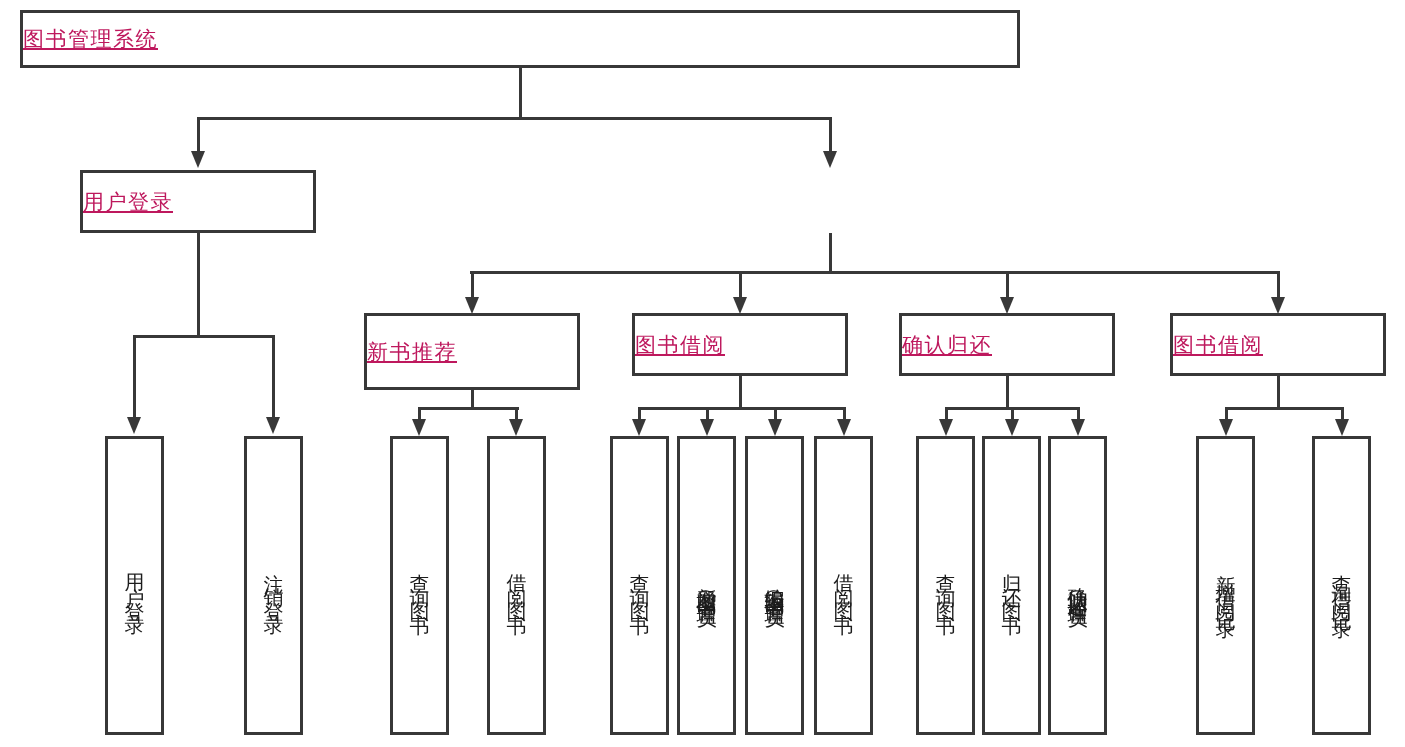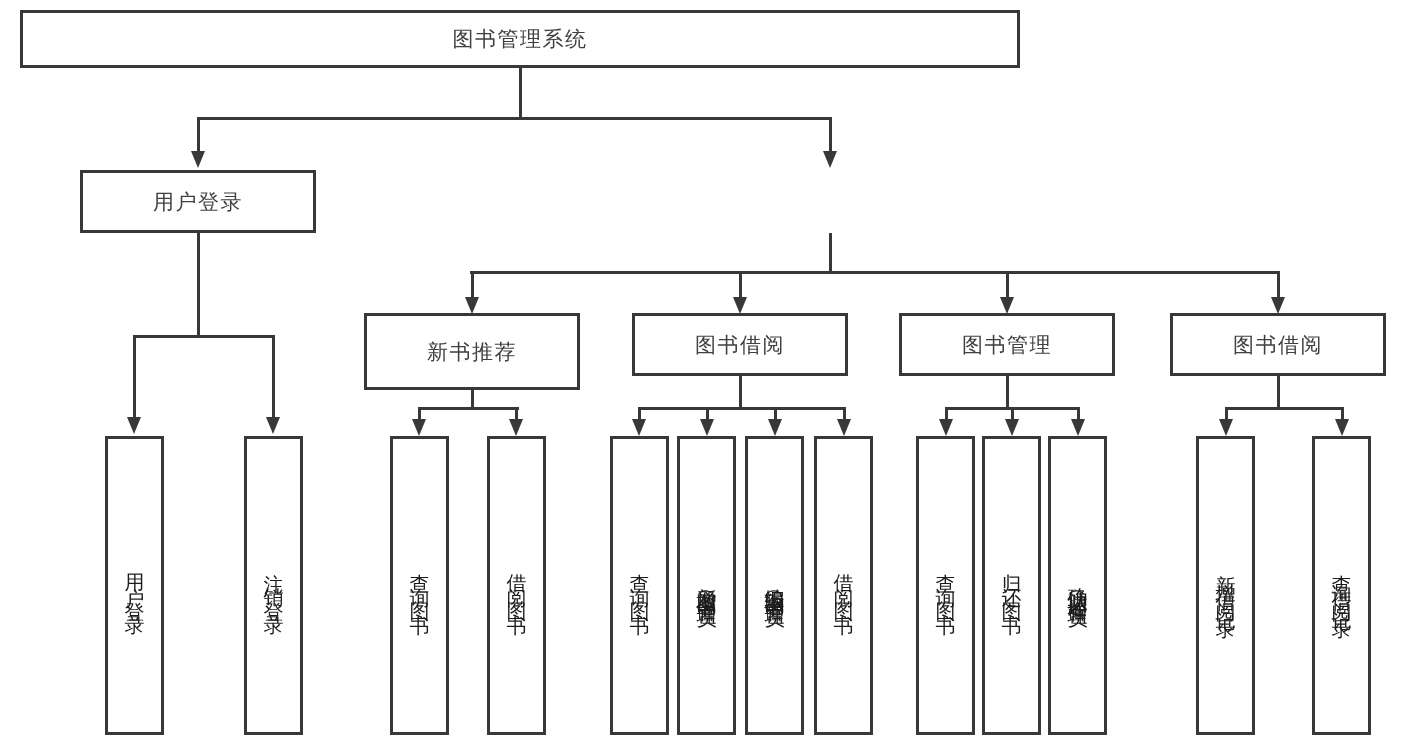--- a/index.html
+++ b/index.html
@@ -2,22 +2,22 @@
 <html><head>
 <meta charset="utf-8">
 <style>
   html,body{margin:0;padding:0;background:#ffffff;}
   .canvas{
     position:relative;width:1405px;height:747px;background:#ffffff;
     font-family:"Liberation Sans","DejaVu Sans",sans-serif;overflow:hidden;
   }
   .hbox{
     position:absolute;box-sizing:border-box;border:3px solid #383838;background:#ffffff;
-    display:flex;align-items:center;justify-content:center;
-    font-size:21px;color:#404040;letter-spacing:1.5px;z-index:2;
+    display:flex;align-items:center;
+    font-size:21px;color:#be185d;letter-spacing:1.5px;z-index:2;text-decoration:underline;
   }
   .vbox{
     position:absolute;box-sizing:border-box;border:3px solid #383838;background:#ffffff;
     display:flex;align-items:center;justify-content:center;color:#1c1c1c;z-index:2;
   }
   .vbox span{writing-mode:vertical-rl;text-orientation:mixed;font-size:20px;line-height:1.15;}
   .len4 span{letter-spacing:14px;}
   .len6 span{letter-spacing:9px;}
   .len9 span{letter-spacing:3px;}
   .line{position:absolute;background:#383838;z-index:1;}
@@ -69,21 +69,21 @@
   <div class="line" style="left:1277px;top:272px;width:3px;height:26px"></div>
   <div class="arrowhead" style="left:1271px;top:297px"></div>
 
   <div class="hbox" style="left:364px;top:313px;width:216px;height:77px">
     <span>新书推荐</span>
   </div>
   <div class="hbox" style="left:632px;top:313px;width:216px;height:63px">
     <span>图书借阅</span>
   </div>
   <div class="hbox" style="left:899px;top:313px;width:216px;height:63px">
-    <span>图书管理</span>
+    <span>确认归还</span>
   </div>
   <div class="hbox" style="left:1170px;top:313px;width:216px;height:63px">
     <span>图书借阅</span>
   </div>
 
   <div class="line" style="left:471px;top:376px;width:3px;height:33px"></div>
   <div class="line" style="left:418px;top:407px;width:101px;height:3px"></div>
   <div class="line" style="left:418px;top:408px;width:3px;height:13px"></div>
   <div class="arrowhead" style="left:412px;top:419px"></div>
   <div class="line" style="left:515px;top:408px;width:3px;height:13px"></div>

